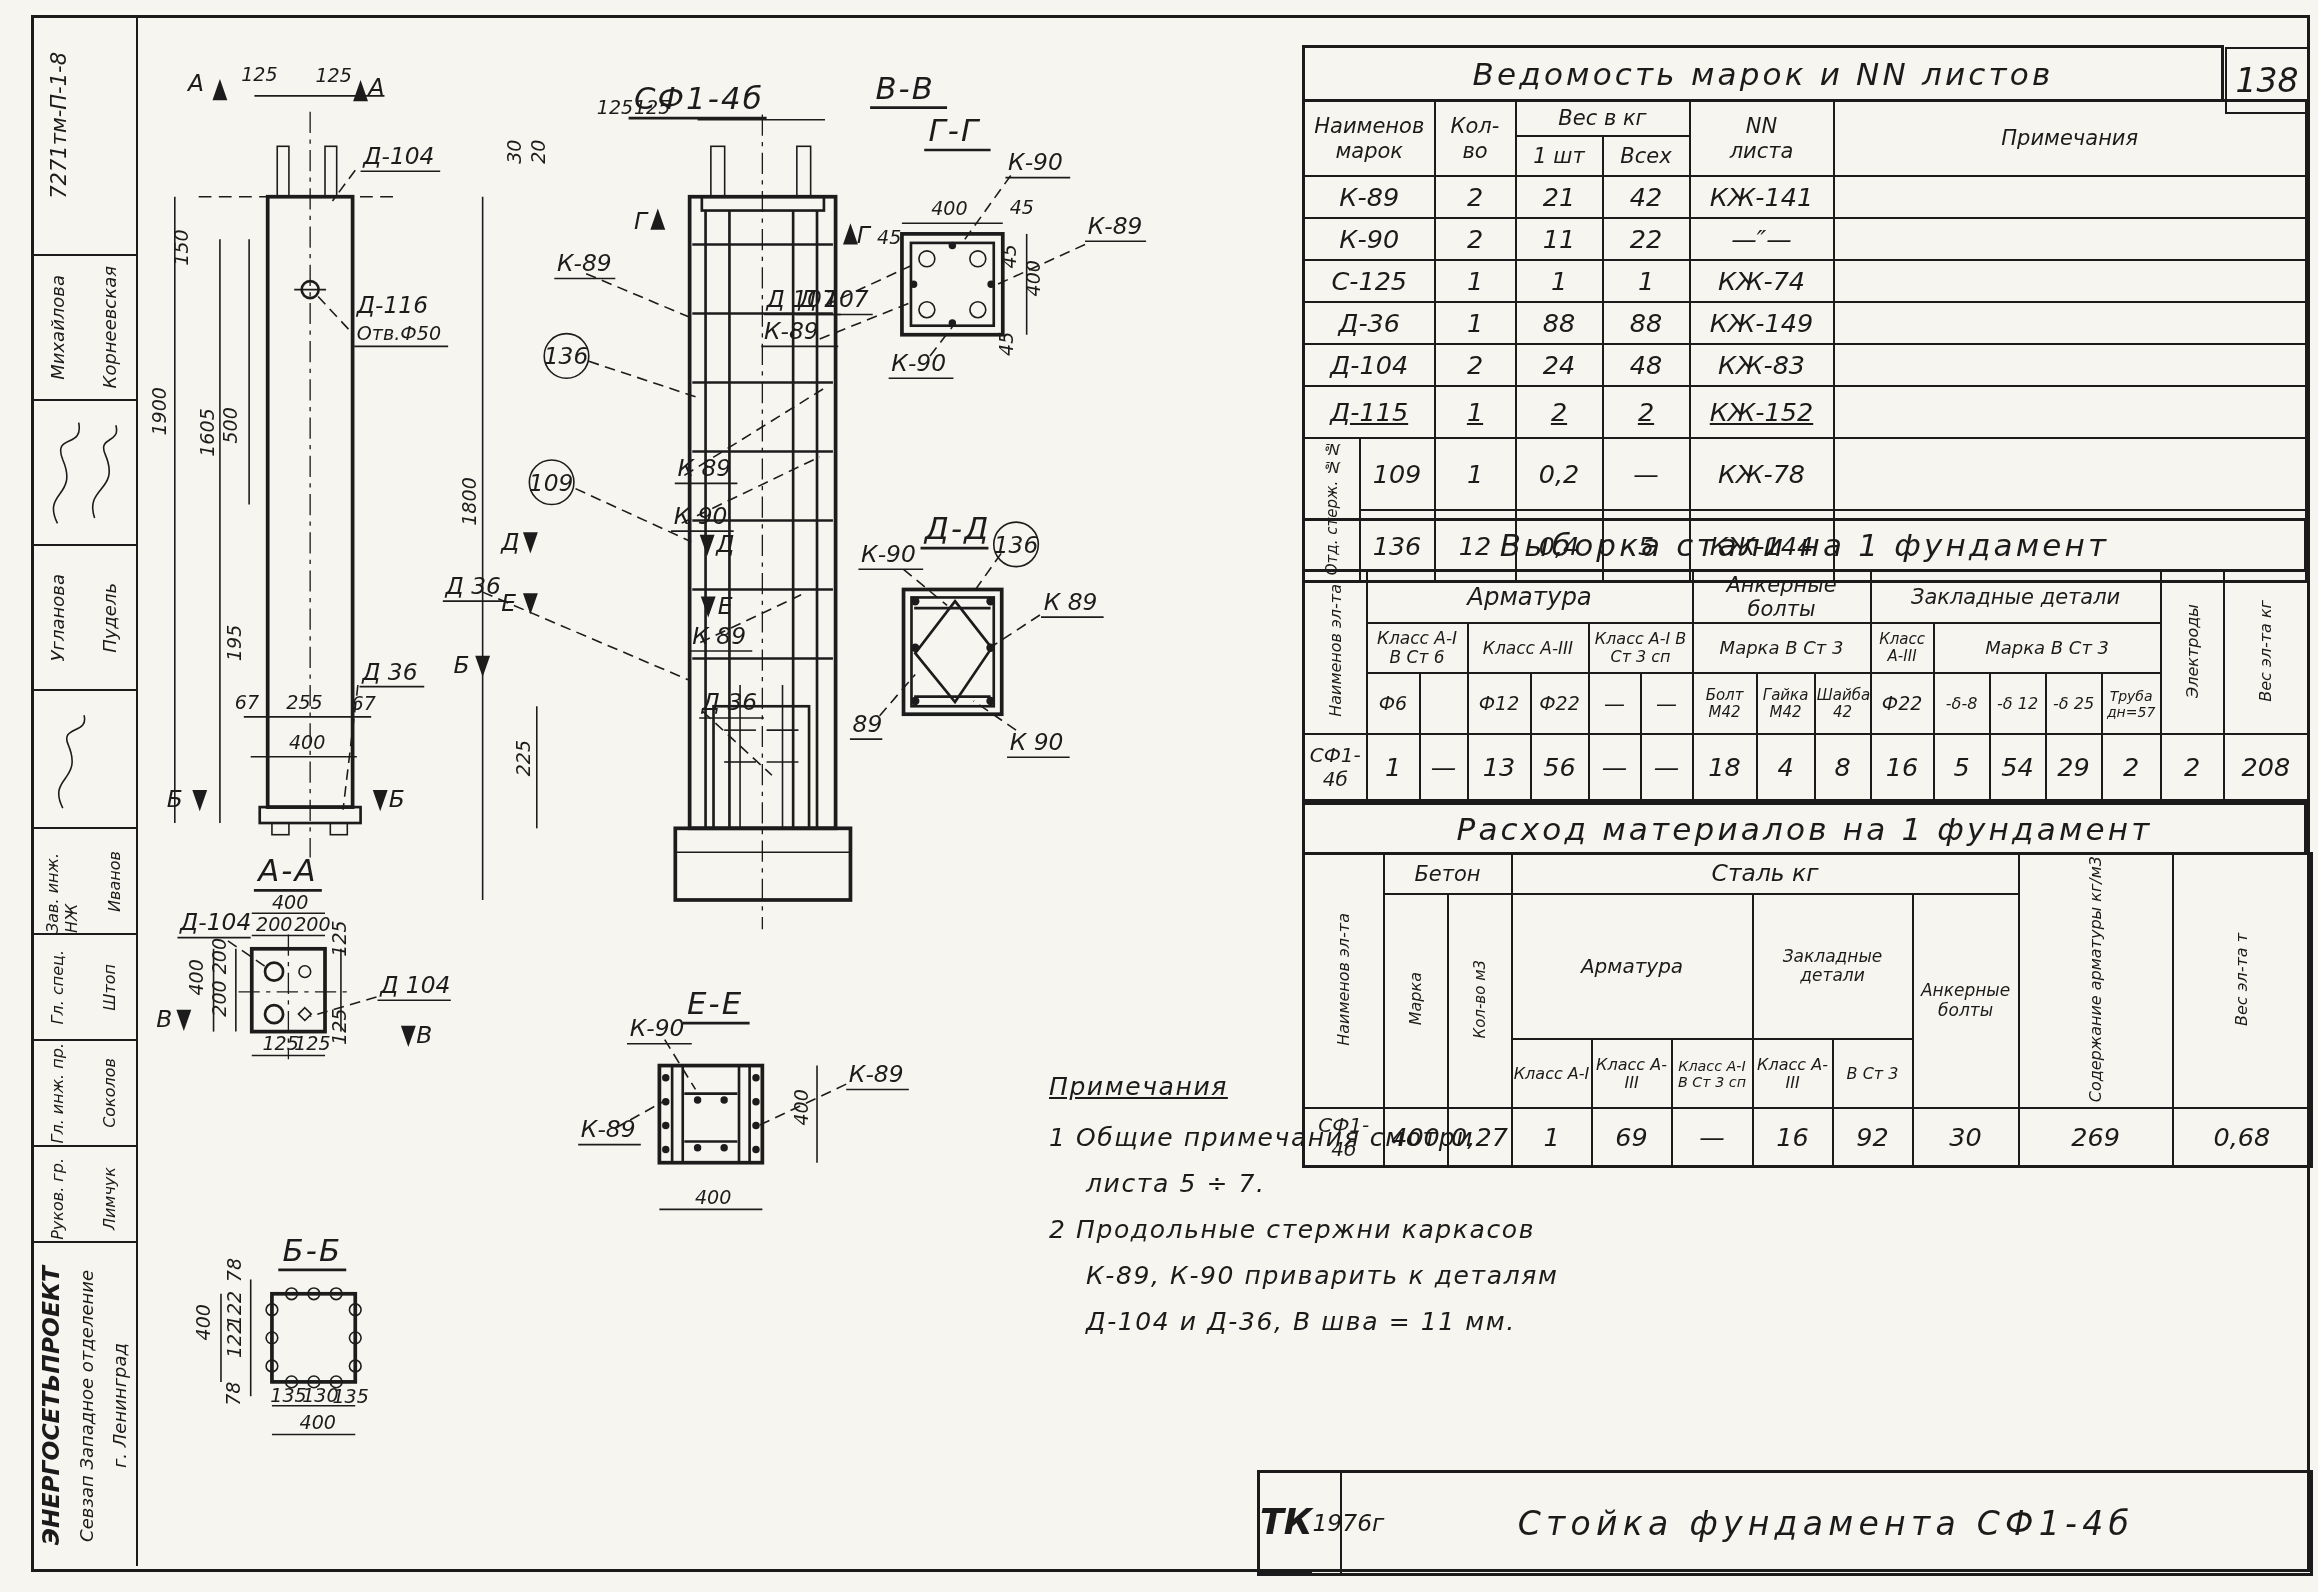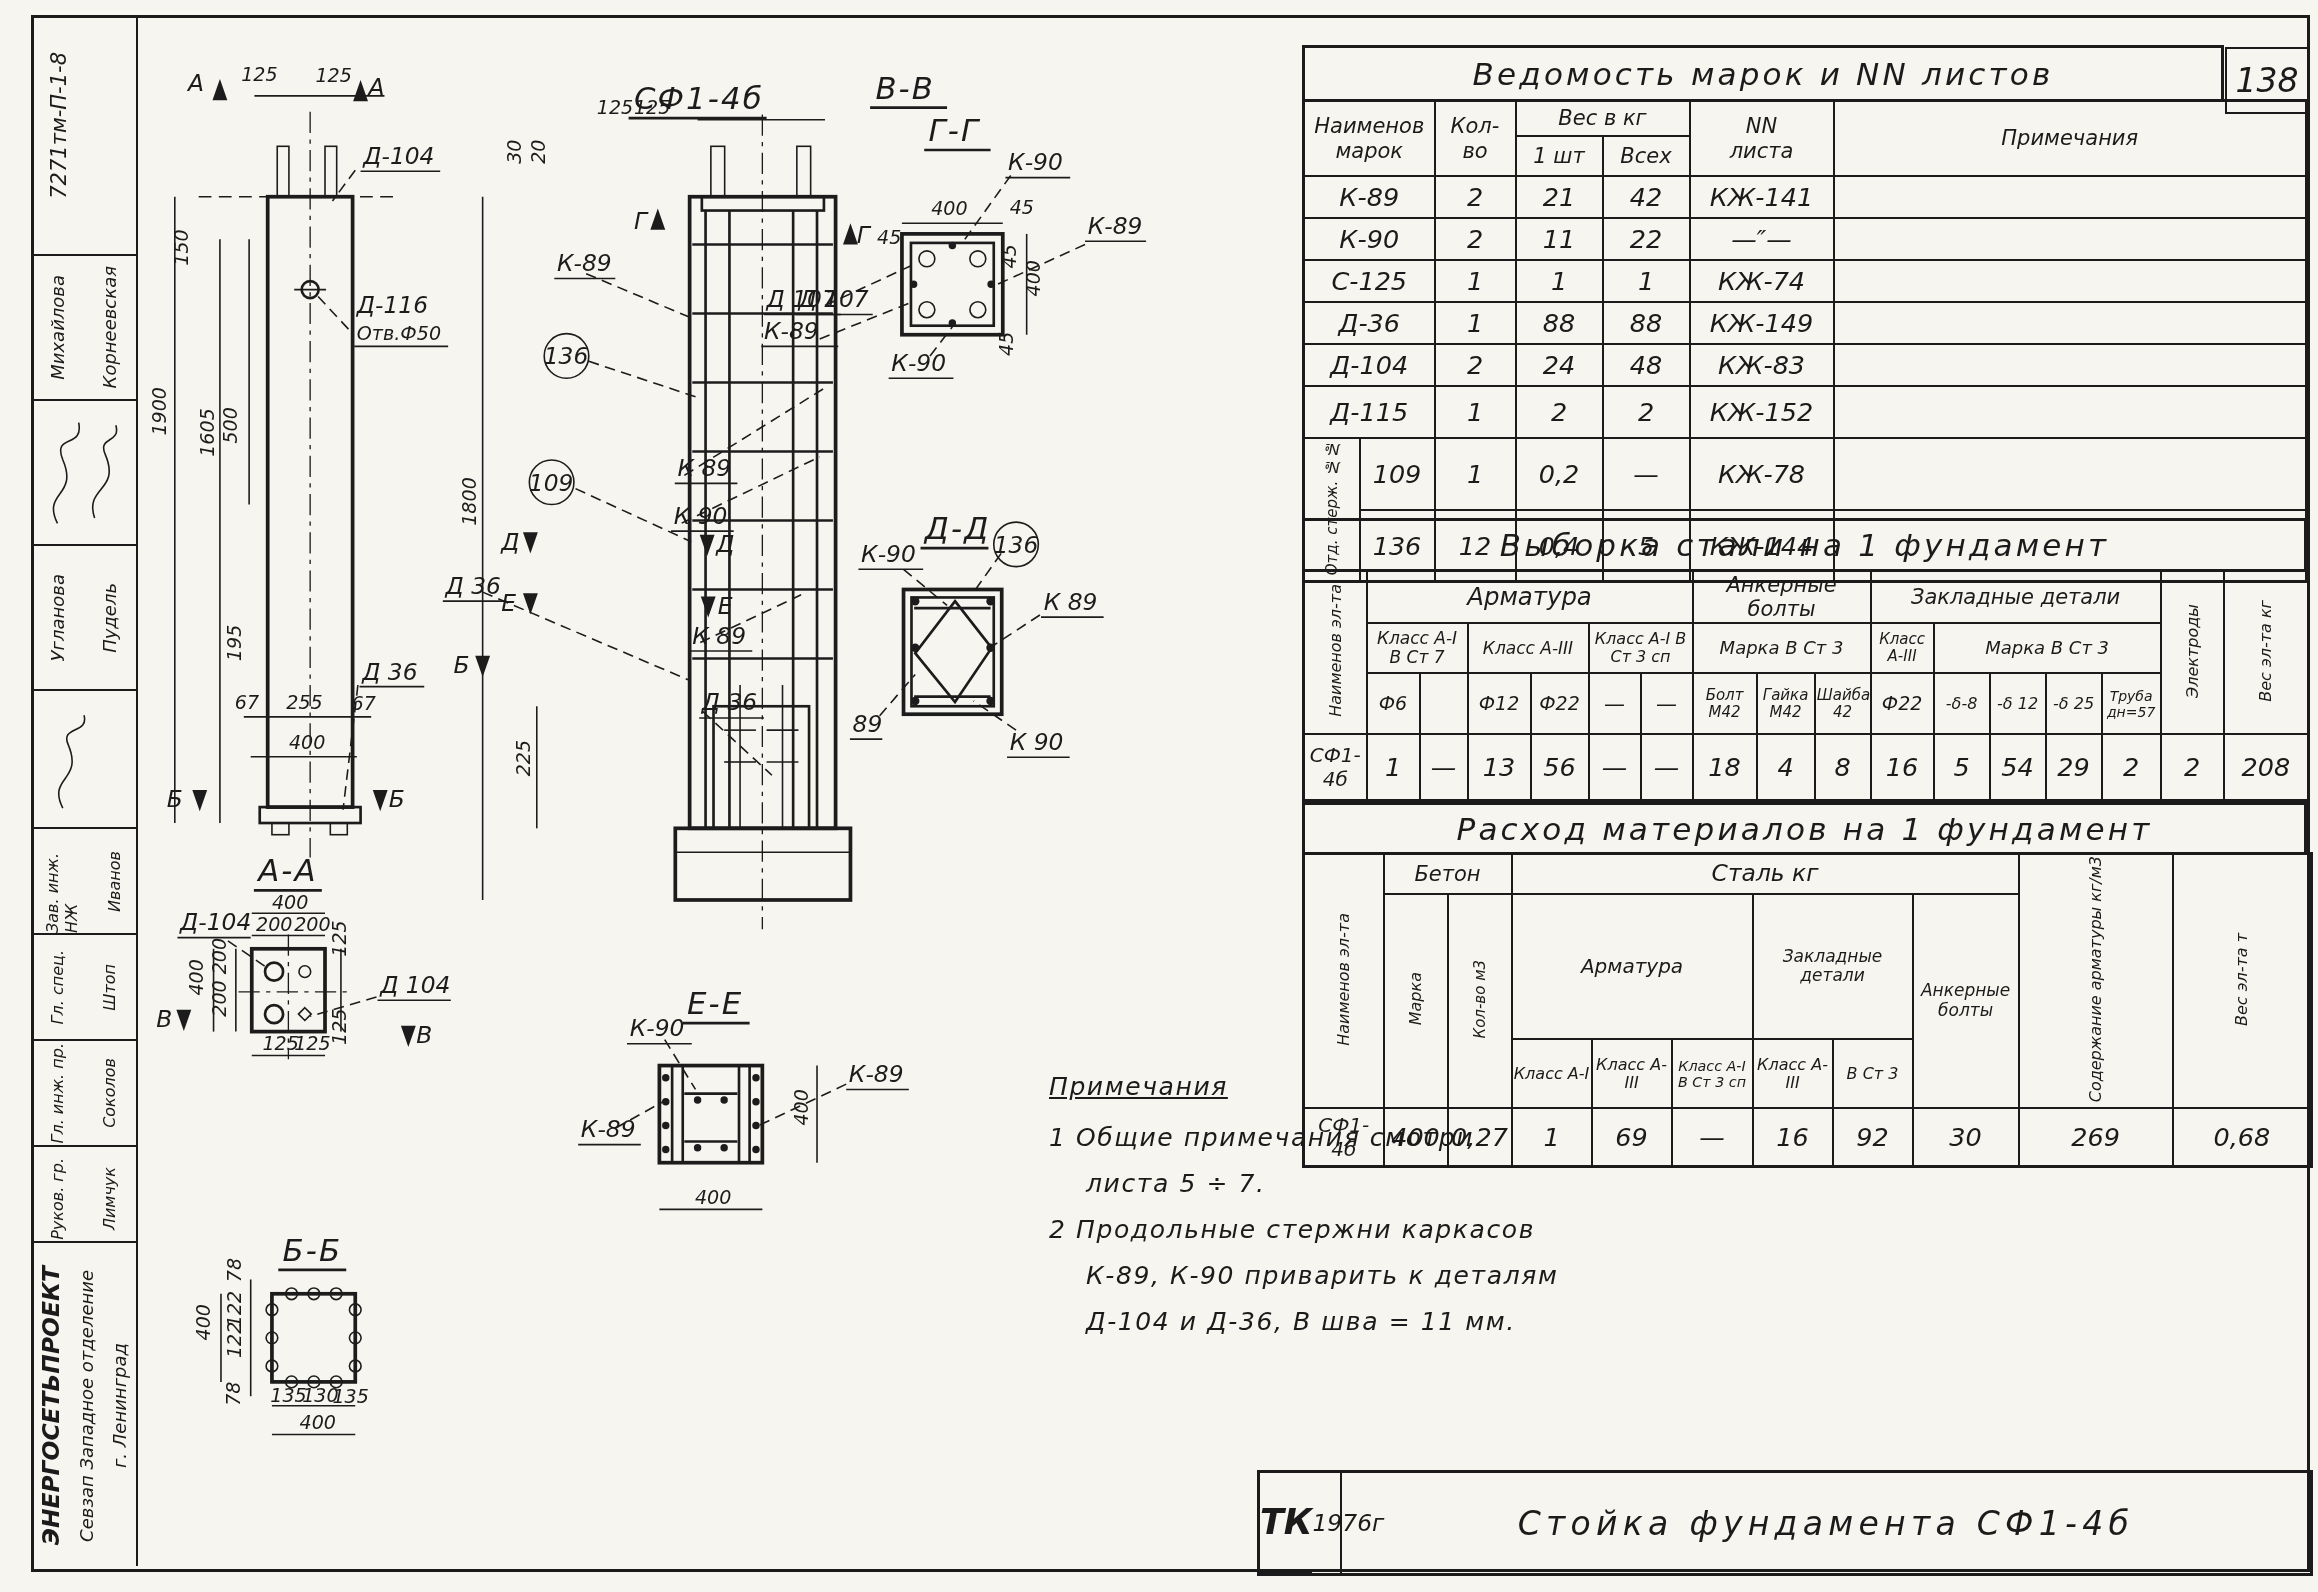--- a/index.html
+++ b/index.html
@@ -520,21 +520,21 @@
             <td></td>
           </tr>
       <tr class="cell" style="height:42px;">
         <td colspan="2">Д-104</td>
             <td>2</td>
         <td>24</td>
             <td>48</td>
         <td>КЖ-83</td>
             <td></td>
           </tr>
-      <tr class="cell" style="height:52px;">
+      <tr class="cell" style="height:52px;text-decoration:underline;">
         <td colspan="2">Д-115</td>
             <td>1</td>
         <td>2</td>
             <td>2</td>
         <td>КЖ-152</td>
             <td></td>
           </tr>
       <tr class="cell" style="height:42px;">
         <td class="vcell" rowspan="2"><span class="vert" style="font-size:15px;">Отд. стерж. №№</span></td>
         <td>109</td>
@@ -581,21 +581,21 @@
       <tbody>
           <tr style="height:45px;">
         <th class="vcell" rowspan="3"><span class="vert" style="font-size:16px;">Наименов эл-та</span></th>
         <th class="hd" colspan="6" style="font-size:24.4px;">Арматура</th>
         <th class="hd" colspan="3">Анкерные болты</th>
         <th class="hd" colspan="5">Закладные детали</th>
         <th class="vcell" rowspan="3"><span class="vert" style="font-size:16px;">Электроды</span></th>
         <th class="vcell" rowspan="3"><span class="vert" style="font-size:16px;">Вес эл-та кг</span></th>
       </tr>
       <tr style="height:50px;">
-        <th class="hd" colspan="2" style="font-size:17px;">Класс А-I В Ст 7</th>
+        <th class="hd" colspan="2" style="font-size:17px;">Класс А-I В Ст 6</th>
         <th class="hd" colspan="2" style="font-size:17px;">Класс А-III</th>
         <th class="hd" colspan="2" style="font-size:16px;">Класс А-I В Ст 3 сп</th>
         <th class="hd" colspan="3" style="font-size:18px;">Марка В Ст 3</th>
         <th class="hd" style="font-size:15px;">Класс А-III</th>
         <th class="hd" colspan="4" style="font-size:18px;">Марка В Ст 3</th>
       </tr>
       <tr style="height:61px;">
         <th class="hd" style="font-size:19px;">Ф6</th>
         <th class="hd"></th>
         <th class="hd" style="font-size:19px;">Ф12</th>

